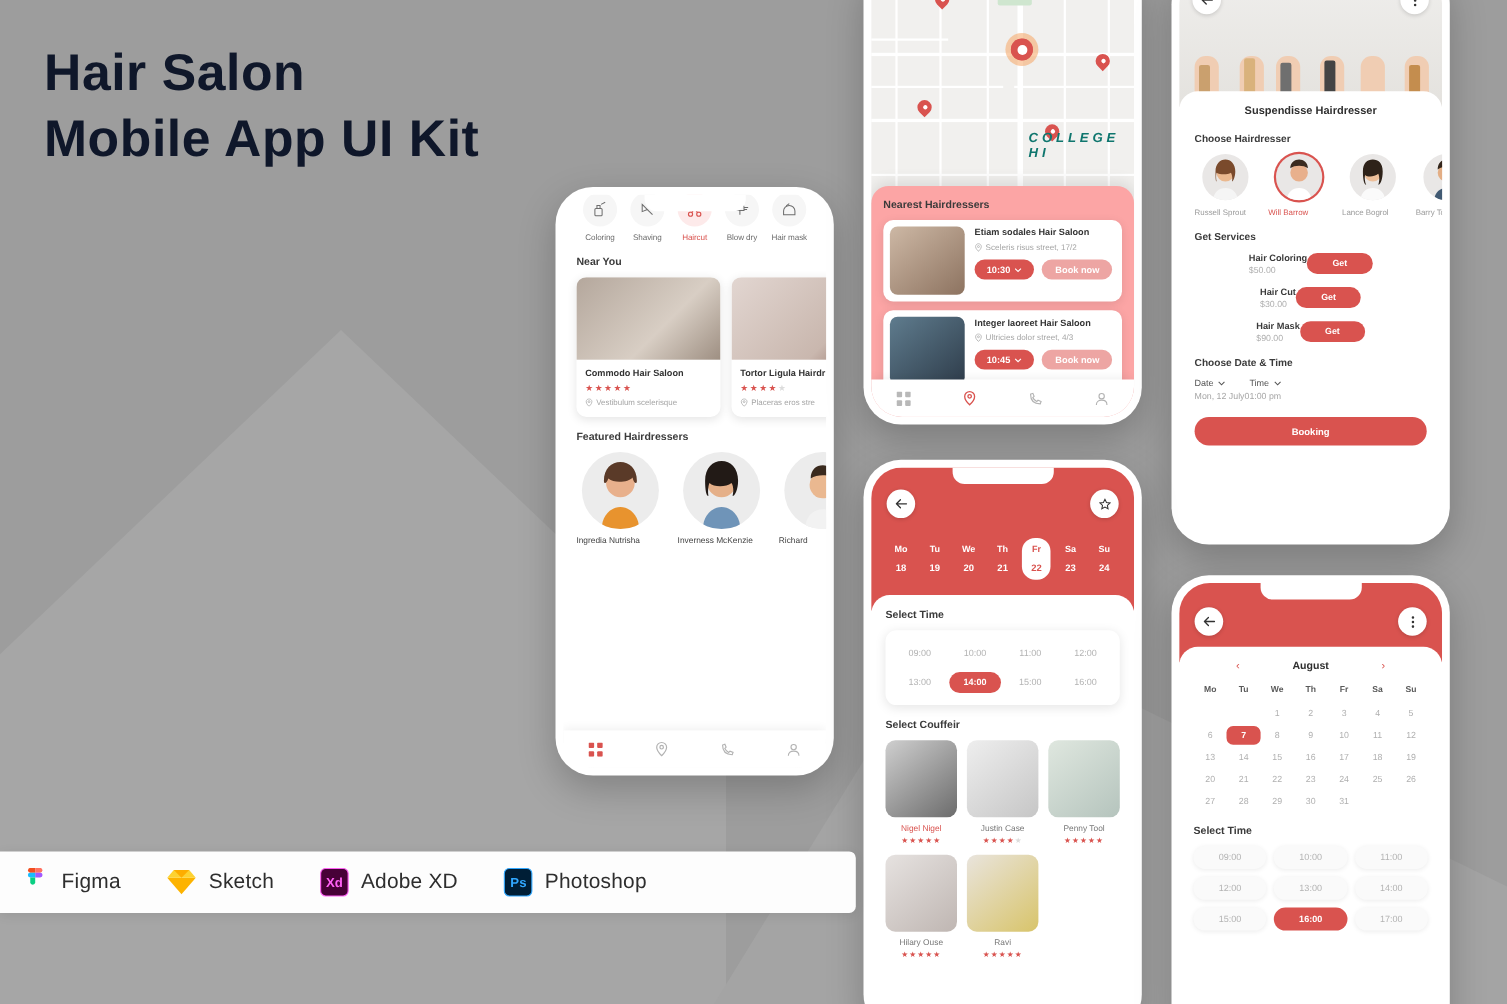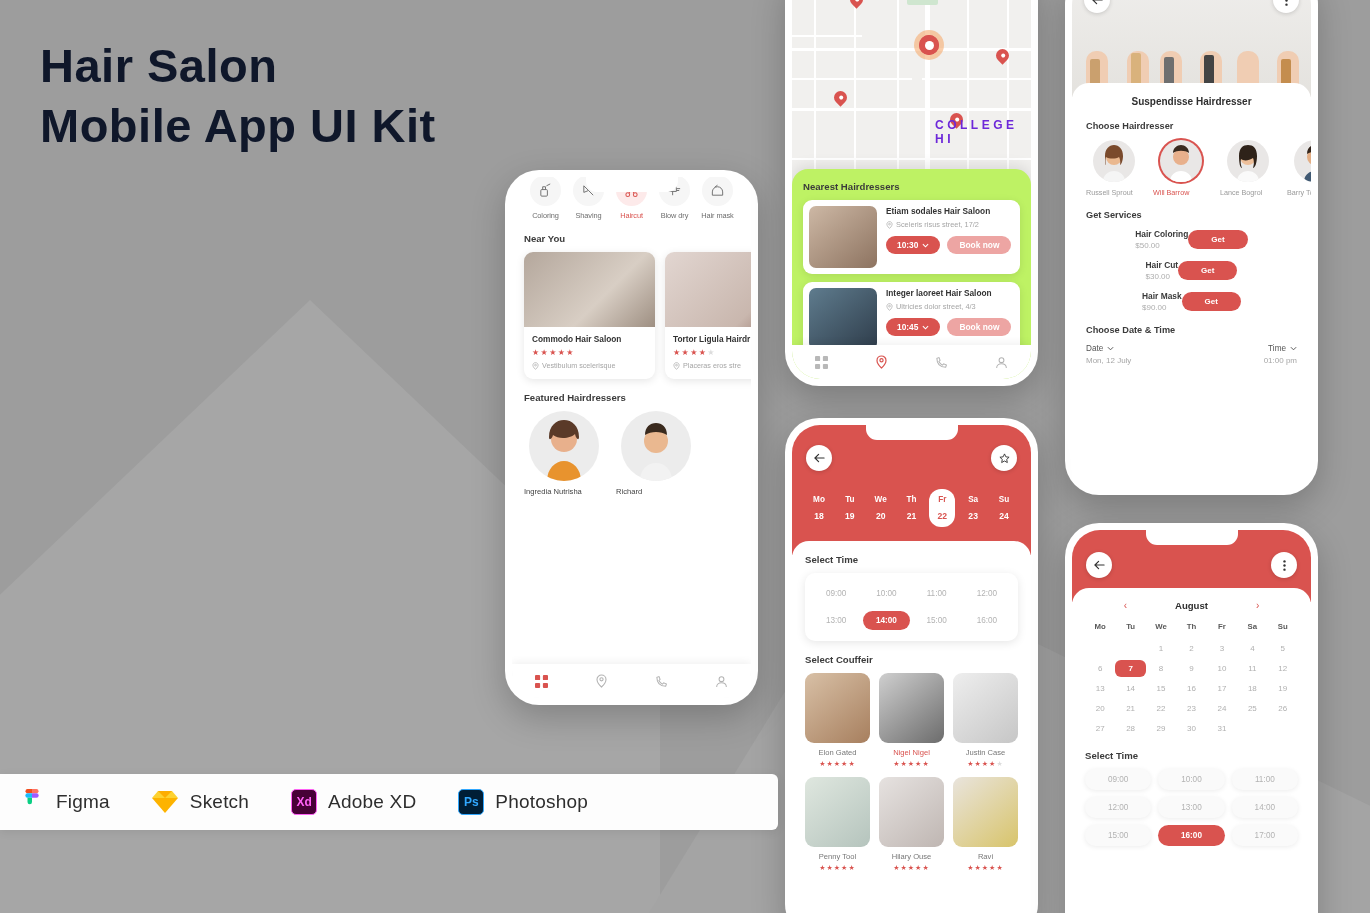--- a/index.html
+++ b/index.html
@@ -139,23 +139,23 @@
   .pin-body {
     width: 13px; height: 13px; background: #d9534f; border-radius: 50% 50% 50% 0;
     transform: rotate(-45deg); display: flex; align-items: center; justify-content: center;
   }
   .pin-body::after { content:''; width:4px;height:4px;background:#fff;border-radius:50%; }
   .pin-big { position:absolute; width:30px;height:30px;border-radius:50%;background:rgba(245,166,100,.55);
              display:flex;align-items:center;justify-content:center; }
   .pin-big::after{content:'';width:20px;height:20px;border-radius:50%;background:#d9534f;
              box-shadow: inset 0 0 0 5px #d9534f;}
   .pin-big .core{position:absolute;width:9px;height:9px;border-radius:50%;background:#fff;z-index:2;}
-  .map-city { position: absolute; font-size: 12px; letter-spacing: 3.5px; color: #6d28d9; font-weight: 600; }
+  .map-city { position: absolute; font-size: 12px; letter-spacing: 3.5px; color: #0f766e; font-weight: 600; font-style: italic; }
   .map-sheet {
-    position: absolute; left:0; right:0; bottom: 0; background: #bef264;
+    position: absolute; left:0; right:0; bottom: 0; background: #fca5a5;
     border-radius: 16px 16px 0 0; padding: 12px 11px 0; height: 210px;
     box-shadow: 0 -3px 14px rgba(0,0,0,.10);
   }
   .nh-card {
     display: flex; gap: 9px; background: #fff; border-radius: 9px;
     box-shadow: 0 2px 9px rgba(0,0,0,.10); padding: 6px; margin-bottom: 8px;
   }
   .nh-img { width: 68px; height: 62px; border-radius: 7px; flex: none; }
   .nh-img.a { background: linear-gradient(140deg,#cdb8a5,#8d7360); }
   .nh-img.b { background: linear-gradient(140deg,#5f7c8e,#2e3c4a); }
@@ -186,21 +186,21 @@
   .hd.sel .hd-av { box-shadow: 0 0 0 2px #d9534f; }
   .hd-nm { font-size: 7.2px; color: #9a9a9a; white-space: nowrap; }
   .hd.sel .hd-nm { color: #d9534f; }
   .svc-row { display: flex; justify-content: center; align-items: center; margin-bottom: 10px; }
   .svc-nm { font-size: 8.4px; color: #3a3a3a; font-weight: 600; margin-bottom: 2px; }
   .svc-pr { font-size: 8px; color: #aeaeae; }
   .btn-get {
     background: #d9534f; color: #fff; font-size: 8px; font-weight: bold;
     border-radius: 11px; padding: 5px 23px;
   }
-  .dt-row { display: flex; justify-content: space-between; margin-top: 4px; }
+  .dt-row { display: flex; margin-top: 4px; }
   .dt-lb { font-size: 8.2px; color: #545454; display: flex; gap: 4px; align-items: center; margin-bottom: 3px; }
   .dt-vl { font-size: 8px; color: #a6a6a6; }
   .btn-book {
     margin: 14px 0 12px; background: #d9534f; color: #fff; text-align: center;
     font-size: 8.6px; font-weight: bold; border-radius: 13px; padding: 8px 0;
   }
 
   
   #phone-day { left: 785px; top: 418px; width: 253px; height: 520px; }
   .day-head { background: #d9534f; height: 130px; padding: 20px 14px 0; }
@@ -392,20 +392,30 @@
         <div class="feat-row">
           <div class="feat">
             <div class="feat-av">
               <svg width="70" height="70" viewBox="0 0 70 70">
                 <circle cx="35" cy="28" r="13" fill="#e8b08c"></circle>
                 <path d="M18 70c0-12 8-20 17-20s17 8 17 20z" fill="#e8932e"></path>
                 <path d="M20 26c0-11 7-17 15-17s15 6 15 17c0 4-3 2-4-3-3 4-16 6-22 1-1 4-4 6-4 2z" fill="#5a3a28"></path>
               </svg>
             </div>
             <div class="feat-nm">Ingredia Nutrisha</div>
+          </div>
+          <div class="feat">
+            <div class="feat-av">
+              <svg width="70" height="70" viewBox="0 0 70 70">
+                <circle cx="35" cy="28" r="13" fill="#e5b089"></circle>
+                <path d="M18 70c0-12 8-20 17-20s17 8 17 20z" fill="#6f94b8"></path>
+                <path d="M20 26c0-12 7-18 15-18s15 6 15 18c0 8-3 14-5 14 2-8-1-12-1-12-5 4-16 4-20 0 0 0-2 4-1 12-2 0-3-6-3-14z" fill="#221a16"></path>
+              </svg>
+            </div>
+            <div class="feat-nm">Inverness McKenzie</div>
           </div>
           <div class="feat">
             <div class="feat-av">
               <svg width="70" height="70" viewBox="0 0 70 70">
                 <circle cx="35" cy="30" r="12" fill="#eab890"></circle>
                 <path d="M19 70c0-11 7-18 16-18s16 7 16 18z" fill="#f2f2f2"></path>
                 <path d="M24 24c0-8 5-12 11-12s11 4 11 12c-6-4-16-4-22 0z" fill="#3a2a1e"></path>
               </svg>
             </div>
             <div class="feat-nm">Richard</div>
@@ -689,20 +699,21 @@
               <span>
                 <svg width="7" height="5" viewBox="0 0 8 5" fill="none" stroke="#555" stroke-width="1.1">
                     <path d="M1 1l3 3 3-3"></path>
                   </svg>
               </span>
             </div>
             <div class="dt-vl">01:00 pm</div>
           </div>
         </div>
 
+        <div class="btn-book">Booking</div>
       </div>
     </div>
   </div>
 
   <div class="phone" id="phone-day">
     <div class="screen">
       <div class="notch"></div>
       <div class="day-head">
         <div class="day-top">
           <div class="circ-btn">
@@ -758,25 +769,20 @@
             <div class="tslot">12:00</div>
             <div class="tslot">13:00</div>
             <div class="tslot sel">14:00</div>
             <div class="tslot">15:00</div>
             <div class="tslot">16:00</div>
           </div>
         </div>
 
         <div class="sec-title">Select Couffeir</div>
         <div class="couf-grid">
-          <div class="couf">
-            <div class="couf-img" style="background:linear-gradient(140deg,#d8c0a6,#a77f5e)"></div>
-            <div class="couf-nm">Elon Gated</div>
-            <div class="stars">★★★★★</div>
-          </div>
           <div class="couf sel">
             <div class="couf-img" style="background:linear-gradient(140deg,#cfcfcf,#6c6c6c)"></div>
             <div class="couf-nm">Nigel Nigel</div>
             <div class="stars">★★★★★</div>
           </div>
           <div class="couf">
             <div class="couf-img" style="background:linear-gradient(140deg,#eeeeee,#c6c6c6)"></div>
             <div class="couf-nm">Justin Case</div>
             <div class="stars">★★★★<span class="off">★</span></div>
           </div>

